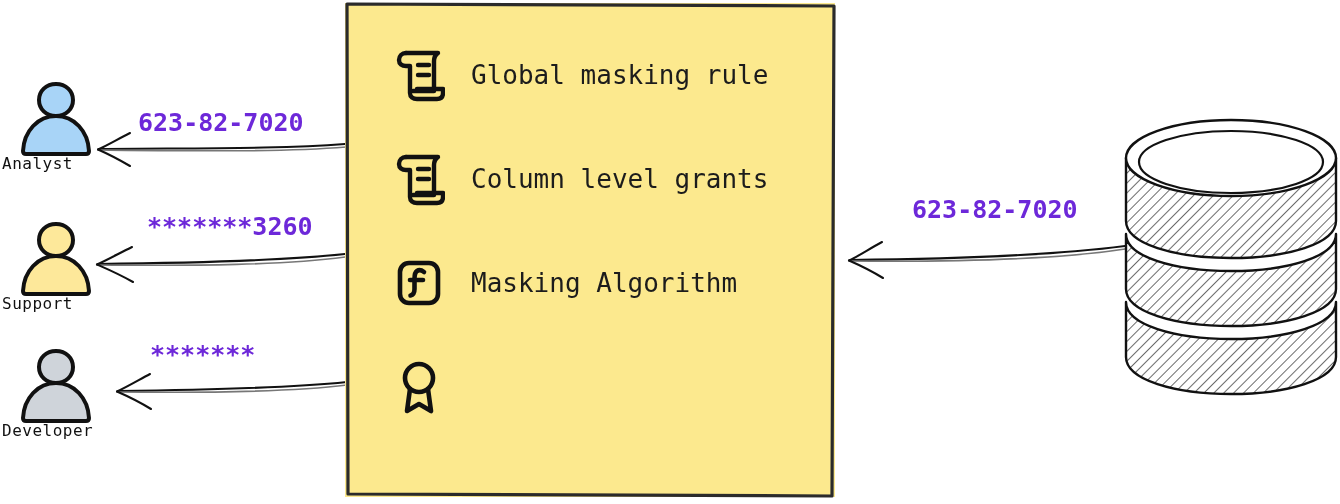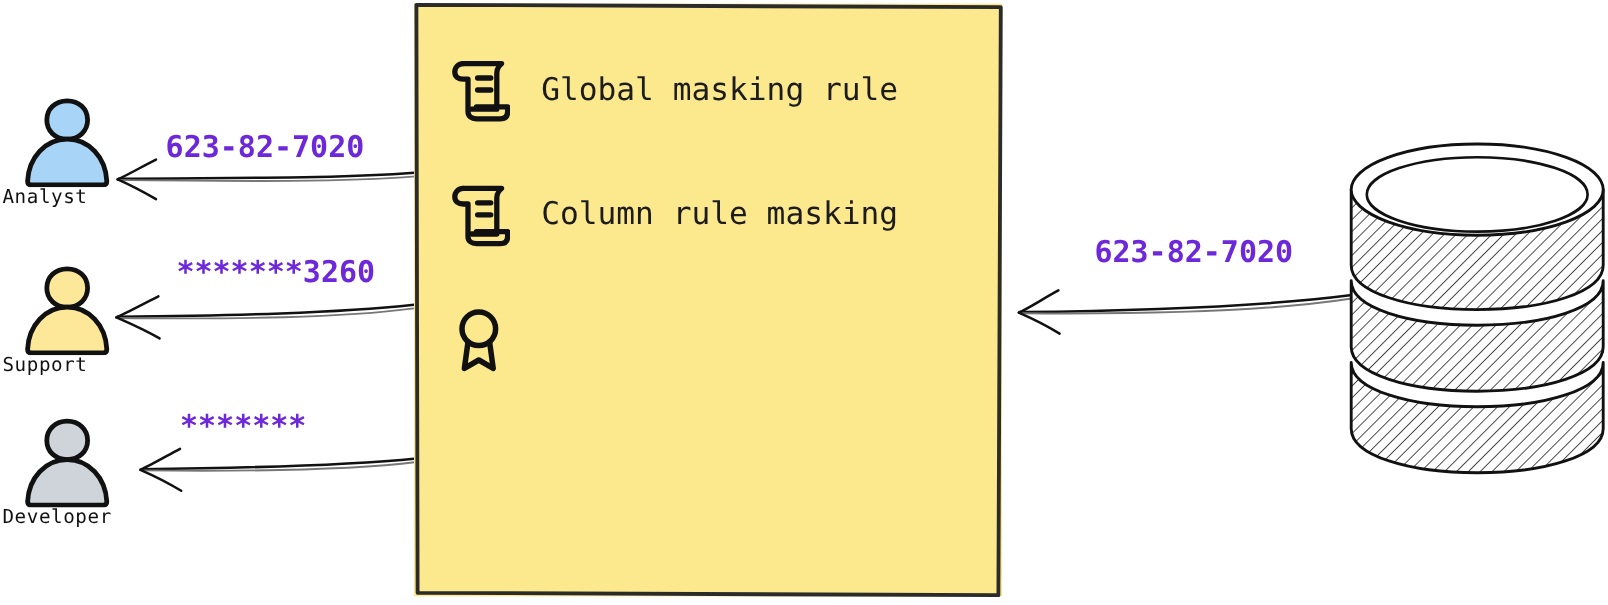--- a/index.html
+++ b/index.html
@@ -35,21 +35,21 @@
 
   
   #policy-panel{
     position:absolute;left:345px;top:3px;width:490px;height:494px;
     background:#fce98e;
     box-sizing:border-box;
   }
   #policy-panel .panel-frame{position:absolute;inset:-3px;pointer-events:none;}
   .panel-items{
     position:relative;padding:44px 0 0 28px;
-    display:flex;flex-direction:column;gap:48px;
+    display:flex;flex-direction:column;gap:48px;margin-left:20px;
   }
   .panel-item{display:flex;align-items:center;gap:26px;height:56px;}
   .panel-item .pi-icon{width:52px;height:56px;flex:none;display:block;}
   .panel-item .pi-label{
     font-size:26px;color:#1c1c1c;white-space:nowrap;letter-spacing:0px;
   }
 
   
   #database{position:absolute;left:1118px;top:112px;width:226px;height:290px;}
 </style>
@@ -132,23 +132,31 @@
         <span class="pi-label">Global masking rule</span>
       </div>
 
       <div class="panel-item">
         <svg class="pi-icon" viewBox="0 0 52 56">
           <path d="M13 6 L45 6 C45 6 41 9 41 14 L41 44 L20 44" fill="none" stroke="#111" stroke-width="4.4" stroke-linejoin="round" stroke-linecap="round"></path>
           <path d="M13 6 C9 6 6 9 6 13 C6 17 9 19 13 19 L17 19 L17 46 C17 50 20 52 24 52 L44 52 C48 52 50 50 50 46 L50 42 L24 42" fill="none" stroke="#111" stroke-width="4.4" stroke-linejoin="round" stroke-linecap="round"></path>
           <line x1="25" y1="18" x2="36" y2="18" stroke="#111" stroke-width="4.4" stroke-linecap="round"></line>
           <line x1="25" y1="28" x2="36" y2="28" stroke="#111" stroke-width="4.4" stroke-linecap="round"></line>
         </svg>
-        <span class="pi-label">Column rule masking</span>
+        <span class="pi-label">Column level grants</span>
       </div>
 
+      <div class="panel-item">
+        <svg class="pi-icon" viewBox="0 0 52 56">
+          <rect x="7" y="8" width="38" height="40" rx="9" ry="9" fill="none" stroke="#111" stroke-width="4.6"></rect>
+          <path d="M31 17 C31 17 27 14 24 16 C21.5 17.6 21.5 21 21.5 24 L21.5 34 C21.5 38 20 40 17.5 40.5" fill="none" stroke="#111" stroke-width="4.6" stroke-linecap="round"></path>
+          <line x1="17" y1="25" x2="30" y2="25" stroke="#111" stroke-width="4.6" stroke-linecap="round"></line>
+        </svg>
+        <span class="pi-label">Masking Algorithm</span>
+      </div>
 
       <div class="panel-item">
         <svg class="pi-icon" viewBox="0 0 52 56">
           <circle cx="26" cy="19" r="14" fill="none" stroke="#111" stroke-width="4.6"></circle>
           <path d="M17 30 L14 52 L26 45 L38 52 L35 30" fill="none" stroke="#111" stroke-width="4.6" stroke-linejoin="round" stroke-linecap="round"></path>
         </svg>
       </div>
 
     </div>
   </div>

